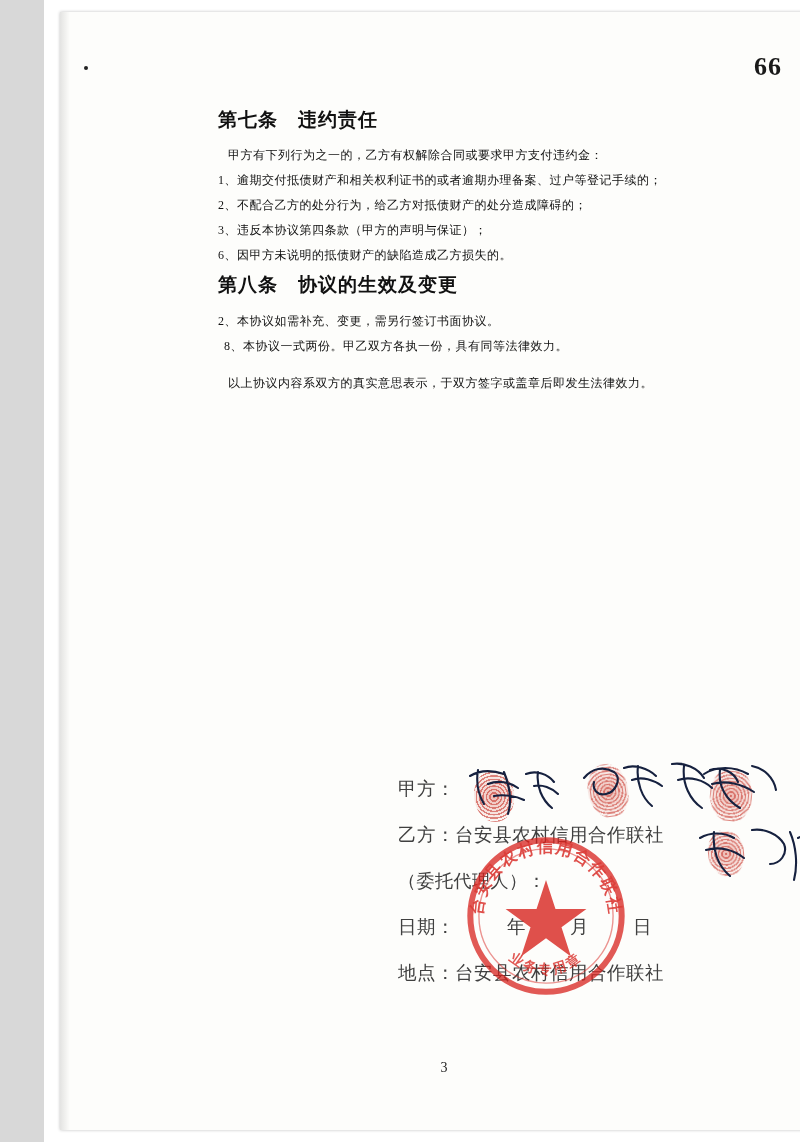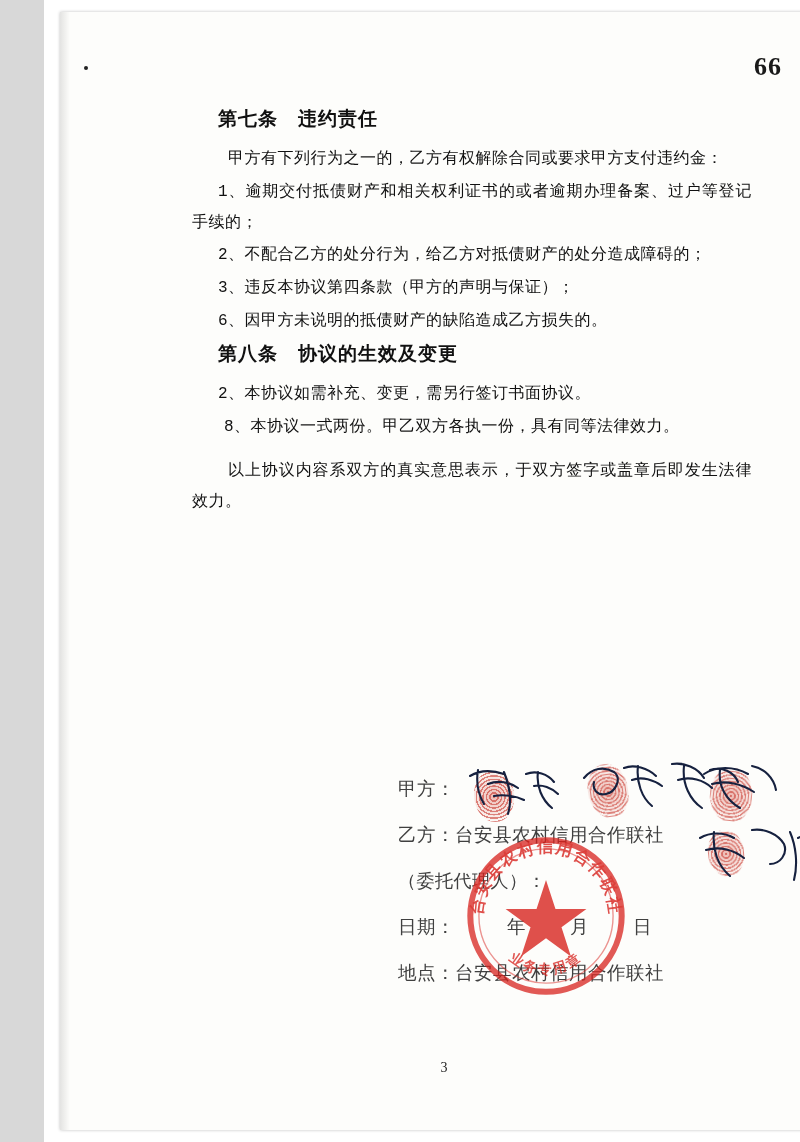--- a/index.html
+++ b/index.html
@@ -68,37 +68,36 @@
     background: #222;
     border-radius: 50%;
   }
 
   .content {
     position: absolute;
     left: 132px;
     top: 92px;
     width: 560px;
     color: #111;
-    font-family: Liberation Mono, monospace;
   }
 
   .heading {
     font-size: 19px;
     font-weight: bold;
     letter-spacing: 1px;
     margin: 0 0 8px 0;
     text-indent: 26px;
     line-height: 1.7;
   }
   .heading .sp {
     display: inline-block;
     width: 20px;
   }
   .para {
-    font-size: 16px;
+    font-size: 12px;
     line-height: 1.92;
     margin: 0 0 2px 0;
     text-align: justify;
     letter-spacing: 0.5px;
   }
   .indent1 { text-indent: 36px; }
   .indent-item { text-indent: 26px; }
   .indent-item2 { text-indent: 32px; }
 
   .sign-block {

